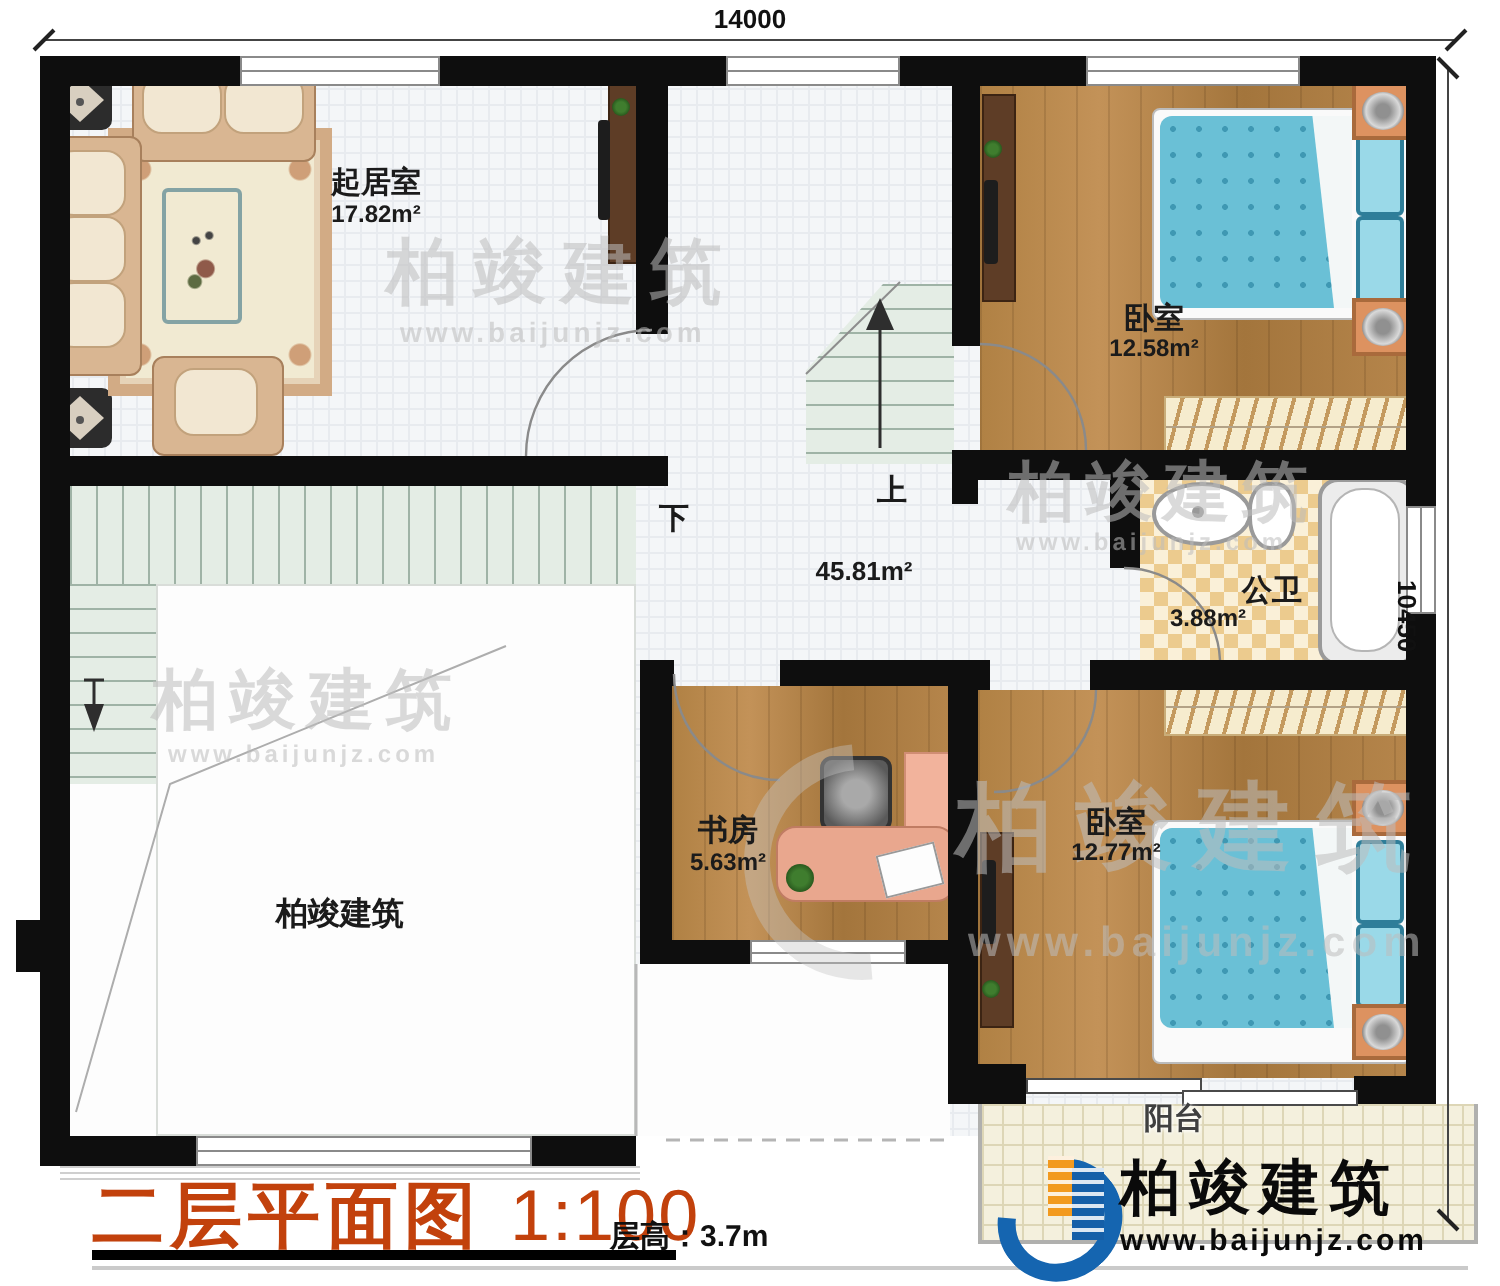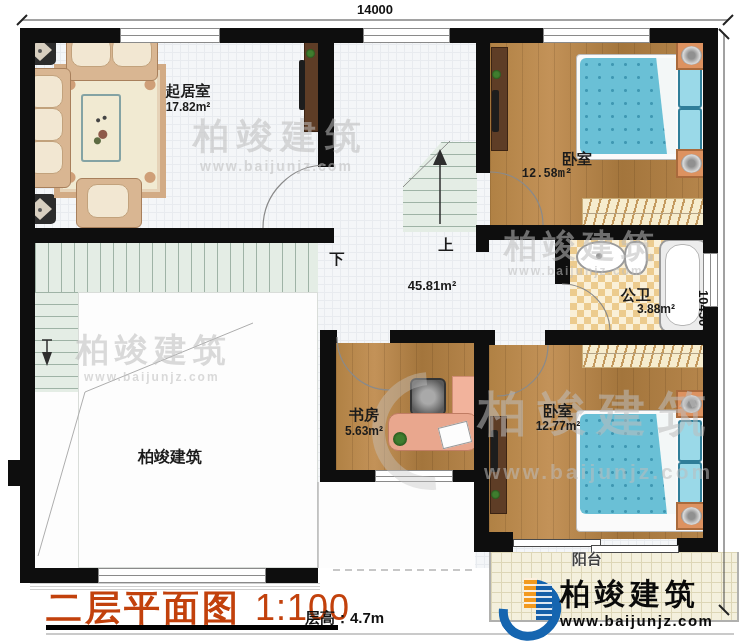--- a/index.html
+++ b/index.html
@@ -234,23 +234,23 @@
     <path d="M719,29 L729,39" stroke="#222" stroke-width="2"></path>
     <path d="M719,605 L729,615" stroke="#222" stroke-width="2"></path>
   </svg>
 
   <div class="abs dimtxt" style="left:375px;top:2px;transform:translateX(-50%);">14000</div>
   <div class="abs dimtxt" style="left:711px;top:290px;transform:rotate(90deg);transform-origin:left top;">10450</div>
 
   <div class="abs lbl rname" style="left:188px;top:82px;">起居室</div>
   <div class="abs lbl rarea" style="left:188px;top:100px;">17.82m²</div>
   <div class="abs lbl rname" style="left:577px;top:150px;">卧室</div>
-  <div class="abs lbl rarea" style="left:547px;top:167px;font-family:Liberation Mono, monospace;">12.58m²</div>
+  <div class="abs lbl rarea" style="left:577px;top:167px;">12.58m²</div>
   <div class="abs lbl rname" style="left:636px;top:286px;">公卫</div>
-  <div class="abs lbl rarea" style="left:656px;top:302px;">3.88m²</div>
+  <div class="abs lbl rarea" style="left:604px;top:302px;">3.88m²</div>
   <div class="abs lbl rname" style="left:364px;top:406px;">书房</div>
   <div class="abs lbl rarea" style="left:364px;top:424px;">5.63m²</div>
   <div class="abs lbl rname" style="left:558px;top:402px;">卧室</div>
   <div class="abs lbl rarea" style="left:558px;top:419px;">12.77m²</div>
   <div class="abs lbl rarea" style="left:432px;top:278px;font-size:13px;">45.81m²</div>
   <div class="abs lbl rname" style="left:446px;top:236px;">上</div>
   <div class="abs lbl rname" style="left:337px;top:250px;">下</div>
   <div class="abs lbl rname" style="left:170px;top:447px;font-size:16px;">柏竣建筑</div>
   <div class="abs lbl rname" style="left:587px;top:550px;color:#404040;text-shadow:0 0 2px #fff,0 0 2px #fff;">阳台</div>
 
@@ -263,21 +263,21 @@
   <div class="abs wmswoosh" style="left:372px;top:372px;width:92px;height:92px;"></div>
   <div class="abs wm" style="left:478px;top:382px;font-size:48px;letter-spacing:12px;">柏竣建筑</div>
   <div class="abs wm" style="left:484px;top:460px;font-size:21px;letter-spacing:3px;">www.baijunjz.com</div>
 
   <div class="abs grayline" style="left:46px;top:633px;width:688px;height:2px;"></div>
   <div class="abs titlecn" style="left:46px;top:584px;">
     <span>二层平面图</span><span class="titlescale">1:100</span>
   </div>
   <div class="abs bar" style="left:46px;top:625px;width:292px;height:5px;"></div>
   <div class="abs infoline" style="left:305px;top:609px;">
-    <span>层高：</span><span>4.7m</span>
+    <span>层高：</span><span>3.7m</span>
   </div>
 
   <div class="abs" style="left:496px;top:572px;width:250px;height:64px;z-index:10;">
     <div class="abs swoosh" style="left:2px;top:8px;width:46px;height:42px;"></div>
     <div class="abs bldgO" style="left:28px;top:6px;width:13px;height:30px;"></div>
     <div class="abs bldgB" style="left:40px;top:12px;width:16px;height:36px;"></div>
     <div class="abs logoname" style="left:64px;top:2px;">柏竣建筑</div>
     <div class="abs logourl" style="left:64px;top:40px;">www.baijunjz.com</div>
   </div>
 

